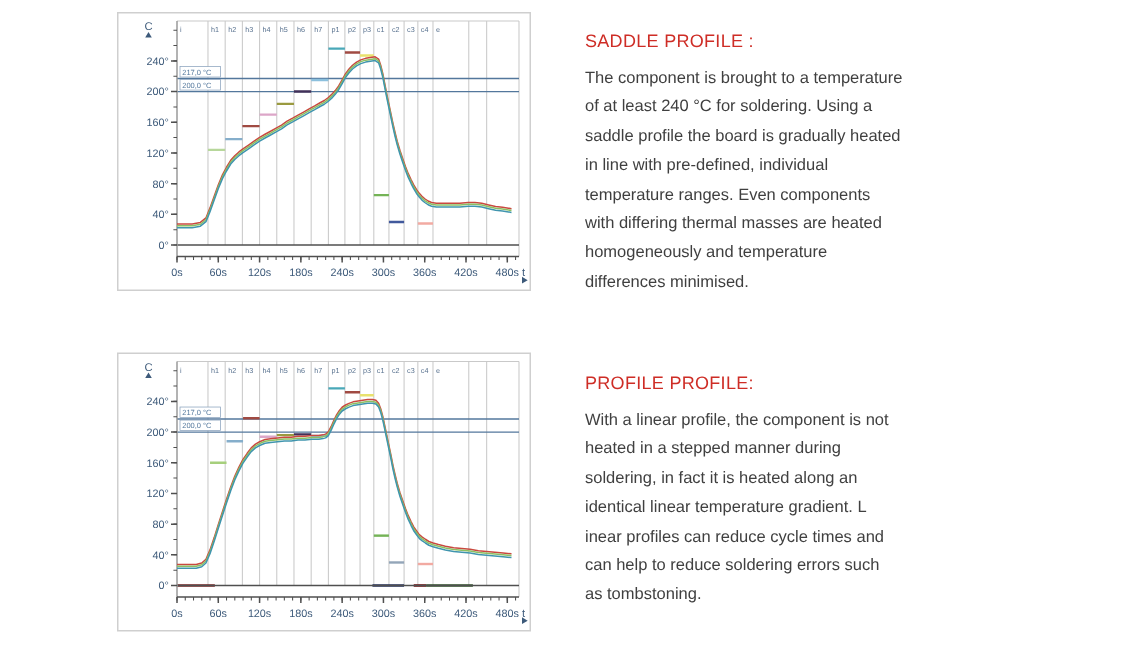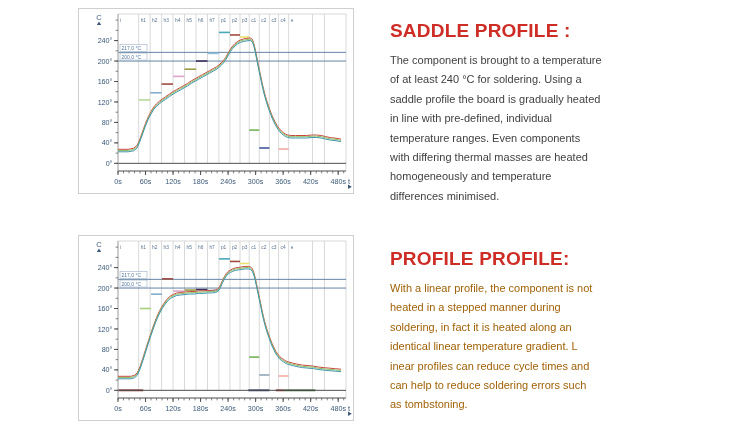--- a/index.html
+++ b/index.html
@@ -13,21 +13,21 @@
     border:1px solid #cfcfcf;background:#ffffff;box-sizing:content-box;
   }
   #saddle-chart-box{top:8px;}
   #linear-chart-box{top:235px;}
   .chart-box svg{display:block;width:274px;height:184px;}
   svg text{font-family:"Liberation Sans","DejaVu Sans",sans-serif;}
   .text-col{position:absolute;left:390px;width:340px;}
   #saddle-text{top:20px;}
   #linear-text{top:248px;}
   .profile-heading{
-    font-size:19px;font-weight:bold;letter-spacing:0.2px;
+    font-size:12px;font-weight:normal;letter-spacing:0.2px;
     margin:0 0 9px 0;
   }
   .profile-body{
     font-size:11px;line-height:19.4px;margin:0;
     white-space:pre-line;
   }
 </style>
 </head>
 <body style="background: rgb(255, 255, 255);">
 
@@ -358,20 +358,20 @@
 saddle profile the board is gradually heated
 in line with pre-defined, individual
 temperature ranges. Even components
 with differing thermal masses are heated
 homogeneously and temperature
 differences minimised.</p>
 </div>
 
 <div class="text-col" id="linear-text">
   <h2 class="profile-heading" style="color: rgb(206, 45, 38);">PROFILE PROFILE:</h2>
-  <p class="profile-body" style="color: #a16207;">With a linear profile, the component is not
+  <p class="profile-body" style="color: #404040;">With a linear profile, the component is not
 heated in a stepped manner during
 soldering, in fact it is heated along an
 identical linear temperature gradient. L
 inear profiles can reduce cycle times and
 can help to reduce soldering errors such
 as tombstoning.</p>
 </div>
 
 </body></html>

